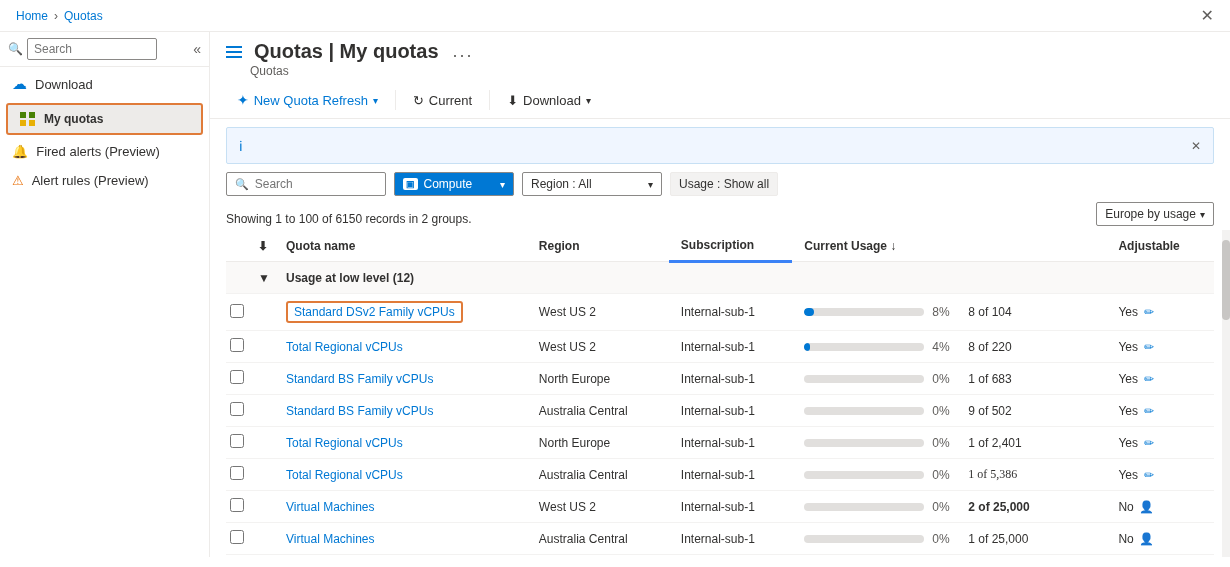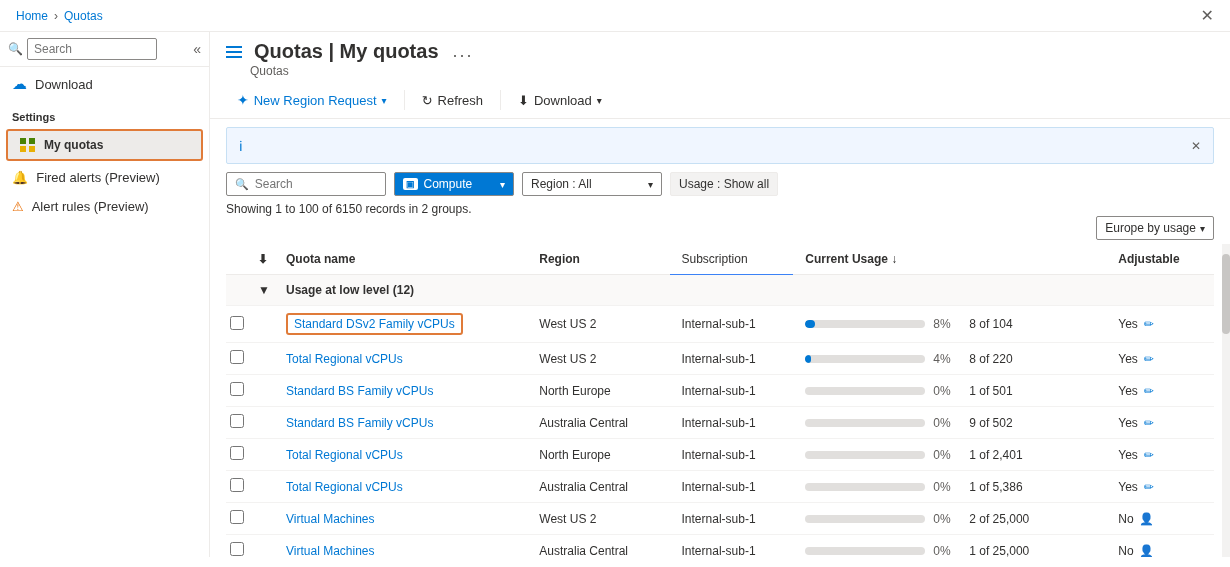--- a/index.html
+++ b/index.html
@@ -33,21 +33,20 @@
         <span style="color:#605e5c;font-size:12px;">🔍</span>
         <input type="text" style="border: 1px solid rgb(138, 136, 134); border-radius: 2px; padding: 3px 6px; font-size: 12px; width: 130px; outline: none;" placeholder="Search">
         <span style="margin-left:auto;cursor:pointer;color:#605e5c;font-size:14px;">«</span>
       </div>
 
       <div style="display:flex;align-items:center;gap:8px;padding:8px 12px;cursor:pointer;">
         <span style="font-size:15px;color:#0078d4;">☁</span>
         <span style="font-size:13px;">Download</span>
       </div>
 
-      <div style="padding:10px 12px 4px;font-size:11px;font-weight:700;color:#323130;">Settings</div>
 
       <div style="display:flex;align-items:center;gap:8px;padding:7px 12px;cursor:pointer;background:#edebe9;border:2px solid #e07b39;border-radius:3px;margin:2px 6px;">
         <span>
           <span style="display:grid;grid-template-columns:7px 7px;gap:2px;">
             <span style="display:block;width:6px;height:6px;background:#498205;"></span>
             <span style="display:block;width:6px;height:6px;background:#498205;"></span>
             <span style="display:block;width:6px;height:6px;background:#e8b005;"></span>
             <span style="display:block;width:6px;height:6px;background:#e8b005;"></span>
           </span>
         </span>
@@ -75,27 +74,27 @@
             <span style="display:block;width:16px;height:2px;background:#0078d4;"></span>
           </span>
           <span style="font-size:20px;font-weight:600;color:#323130;">Quotas | My quotas</span>
           <span style="font-size:18px;color:#605e5c;cursor:pointer;letter-spacing:2px;margin-left:4px;">...</span>
         </div>
         <div style="font-size:12px;color:#605e5c;margin-bottom:4px;margin-left:24px;">Quotas</div>
 
         <div style="display:flex;align-items:center;gap:4px;padding:4px 0;">
           <button style="display:flex;align-items:center;gap:5px;padding:5px 10px;border:1px solid transparent;border-radius:2px;cursor:pointer;font-size:13px;color:#0078d4;background:transparent;">
             <span style="font-size:14px;">✦</span>
-            <span>New Region Request</span>
+            <span>New Quota Refresh</span>
             <span style="font-size:10px;">▾</span>
           </button>
           <div style="width:1px;height:20px;background:#edebe9;margin:0 2px;"></div>
           <button style="display:flex;align-items:center;gap:5px;padding:5px 10px;border:1px solid transparent;border-radius:2px;cursor:pointer;font-size:13px;color:#323130;background:transparent;">
             <span style="font-size:13px;">↻</span>
-            <span>Refresh</span>
+            <span>Current</span>
           </button>
           <div style="width:1px;height:20px;background:#edebe9;margin:0 2px;"></div>
           <button style="display:flex;align-items:center;gap:5px;padding:5px 10px;border:1px solid transparent;border-radius:2px;cursor:pointer;font-size:13px;color:#323130;background:transparent;">
             <span style="font-size:13px;">⬇</span>
             <span>Download</span>
             <span style="font-size:10px;">▾</span>
           </button>
         </div>
       </div>
 
@@ -116,40 +115,40 @@
         </div>
         <div style="display:flex;align-items:center;border:1px solid #8a8886;border-radius:2px;padding:4px 8px;gap:6px;cursor:pointer;font-size:12px;min-width:140px;">
           <span>Region : All</span>
           <span style="font-size:10px;margin-left:auto;">▾</span>
         </div>
         <div style="display:flex;align-items:center;gap:4px;padding:4px 8px;border:1px solid #edebe9;border-radius:2px;font-size:12px;background:#f3f2f1;cursor:pointer;">
           <span>Usage : Show all</span>
         </div>
       </div>
 
-      <div style="display:flex;align-items:flex-start;padding:0 16px 4px;flex-direction:column;">
+      <div style="display:flex;align-items:flex-end;padding:0 16px 4px;">
         <span style="font-size:12px;color:#323130;">Showing 1 to 100 of 6150 records in 2 groups.</span>
         <div style="margin-left:auto;display:flex;align-items:center;gap:4px;border:1px solid #8a8886;border-radius:2px;padding:4px 8px;font-size:12px;cursor:pointer;">
           <span>Europe by usage</span>
           <span style="font-size:10px;">▾</span>
         </div>
       </div>
 
       <div style="flex:1;overflow-y:auto;padding:0 16px;position:relative;">
         <div style="position:absolute;right:0;top:0;width:8px;height:100%;background:#f3f2f1;">
           <div style="width:8px;height:80px;background:#c8c6c4;border-radius:4px;margin-top:10px;"></div>
         </div>
         <table style="width:100%;border-collapse:collapse;">
           <thead>
             <tr>
               <th style="width:28px;padding:8px 4px;border-bottom:1px solid #edebe9;"></th>
               <th style="padding:8px 4px;border-bottom:1px solid #edebe9;font-size:12px;font-weight:600;color:#323130;width:20px;cursor:pointer;">⬇</th>
               <th style="padding:8px 12px;border-bottom:1px solid #edebe9;font-size:12px;font-weight:600;color:#323130;text-align:left;cursor:pointer;">Quota name</th>
               <th style="padding:8px 12px;border-bottom:1px solid #edebe9;font-size:12px;font-weight:600;color:#323130;text-align:left;">Region</th>
-              <th style="padding:8px 12px;border-bottom:1px solid #3b82f6;font-size:12px;font-weight:400;color:#323130;text-align:left;">Subscription</th>
+              <th style="padding:8px 12px;border-bottom:3px solid #3b82f6;font-size:12px;font-weight:700;color:#323130;text-align:left;">Subscription</th>
               <th style="padding:8px 12px;border-bottom:1px solid #edebe9;font-size:12px;font-weight:600;color:#323130;text-align:left;cursor:pointer;">Current Usage ↓</th>
               <th style="padding:8px 12px;border-bottom:1px solid #edebe9;font-size:12px;font-weight:600;color:#323130;text-align:left;">Adjustable</th>
             </tr>
           </thead>
           <tbody id="table-body">
           <tr style="background: rgb(250, 249, 248);">
   <td style="padding:8px 4px;"></td>
   <td style="padding:8px 4px;cursor:pointer;">▼</td>
   <td colspan="5" style="padding:8px 12px;font-weight:600;font-size:12px;">Usage at low level (12)</td>
 </tr>
@@ -202,21 +201,21 @@
     <td style="padding:7px 4px;width:20px;"></td>
     <td style="padding:7px 12px;"><a style="color:#0078d4;text-decoration:none;cursor:pointer;">Standard BS Family vCPUs</a></td>
     <td style="padding:7px 12px;font-size:12px;">North Europe</td>
     <td style="padding:7px 12px;font-size:12px;">Internal-sub-1</td>
     <td style="padding:7px 12px;">
       <div style="display:flex;align-items:center;gap:8px;">
         <div style="width:120px;height:8px;background:#e1dfdd;border-radius:4px;overflow:hidden;flex-shrink:0;">
           <div style="height:100%;width:0%;background:#0078d4;border-radius:4px;min-width:0;"></div>
         </div>
         <span style="font-size:12px;color:#605e5c;min-width:28px;">0%</span>
-        <span style="font-size:12px;color:#323130;">1 of 501</span>
+        <span style="font-size:12px;color:#323130;">1 of 683</span>
       </div>
     </td>
     <td style="padding:7px 12px;font-size:12px;">
       <span>Yes</span><span style="color:#0078d4;cursor:pointer;font-size:12px;margin-left:6px;">✏</span>
     </td>
   </tr>
               <tr style="border-bottom: 1px solid rgb(243, 242, 241);">
     <td style="padding:7px 4px;width:28px;">
       <input type="checkbox" style="">
     </td>
@@ -265,42 +264,42 @@
     <td style="padding:7px 4px;width:20px;"></td>
     <td style="padding:7px 12px;"><a style="color:#0078d4;text-decoration:none;cursor:pointer;">Total Regional vCPUs</a></td>
     <td style="padding:7px 12px;font-size:12px;">Australia Central</td>
     <td style="padding:7px 12px;font-size:12px;">Internal-sub-1</td>
     <td style="padding:7px 12px;">
       <div style="display:flex;align-items:center;gap:8px;">
         <div style="width:120px;height:8px;background:#e1dfdd;border-radius:4px;overflow:hidden;flex-shrink:0;">
           <div style="height:100%;width:0%;background:#0078d4;border-radius:4px;min-width:0;"></div>
         </div>
         <span style="font-size:12px;color:#605e5c;min-width:28px;">0%</span>
-        <span style="font-size:12px;color:#323130;">1 of 5,386</span>
+        <span style="font-size:12px;color:#323130;font-family:Liberation Serif, serif;">1 of 5,386</span>
       </div>
     </td>
     <td style="padding:7px 12px;font-size:12px;">
       <span>Yes</span><span style="color:#0078d4;cursor:pointer;font-size:12px;margin-left:6px;">✏</span>
     </td>
   </tr>
               <tr style="border-bottom: 1px solid rgb(243, 242, 241);">
     <td style="padding:7px 4px;width:28px;">
       <input type="checkbox" style="">
     </td>
     <td style="padding:7px 4px;width:20px;"></td>
     <td style="padding:7px 12px;"><a style="color:#0078d4;text-decoration:none;cursor:pointer;">Virtual Machines</a></td>
     <td style="padding:7px 12px;font-size:12px;">West US 2</td>
     <td style="padding:7px 12px;font-size:12px;">Internal-sub-1</td>
     <td style="padding:7px 12px;">
       <div style="display:flex;align-items:center;gap:8px;">
         <div style="width:120px;height:8px;background:#e1dfdd;border-radius:4px;overflow:hidden;flex-shrink:0;">
           <div style="height:100%;width:0%;background:#0078d4;border-radius:4px;min-width:0;"></div>
         </div>
         <span style="font-size:12px;color:#605e5c;min-width:28px;">0%</span>
-        <span style="font-size:12px;color:#323130;">2 of 25,000</span>
+        <span style="font-size:12px;color:#323130;font-weight:bold;">2 of 25,000</span>
       </div>
     </td>
     <td style="padding:7px 12px;font-size:12px;">
       <span>No</span><span style="color:#e86c00;cursor:pointer;font-size:12px;margin-left:6px;">👤</span>
     </td>
   </tr>
               <tr style="border-bottom: 1px solid rgb(243, 242, 241);">
     <td style="padding:7px 4px;width:28px;">
       <input type="checkbox" style="">
     </td>

